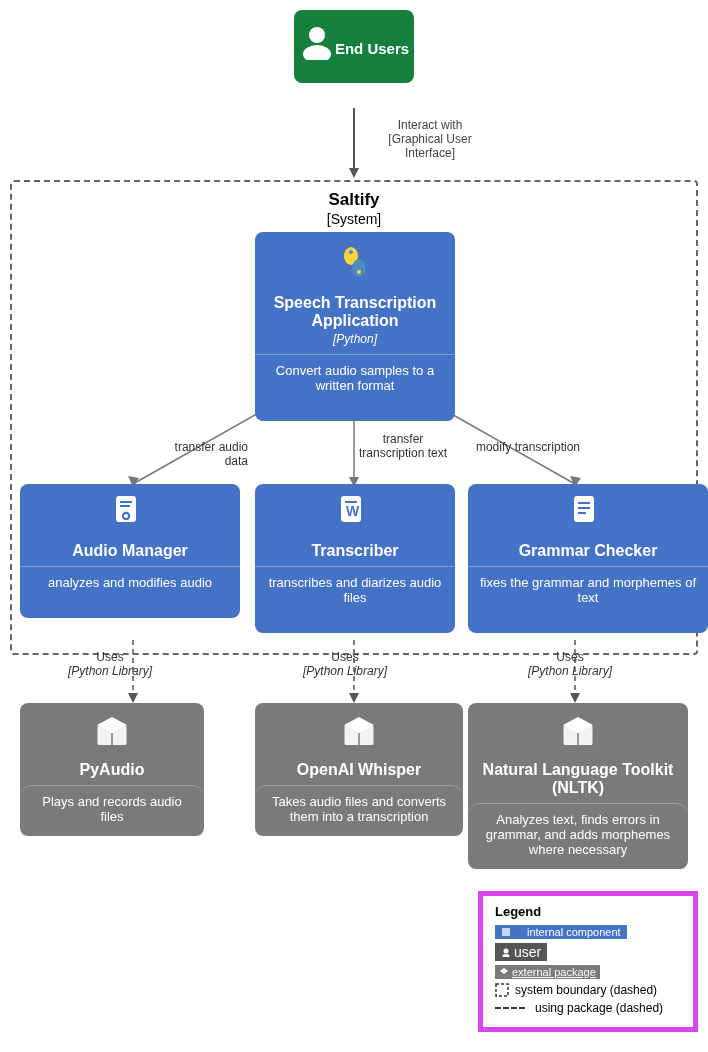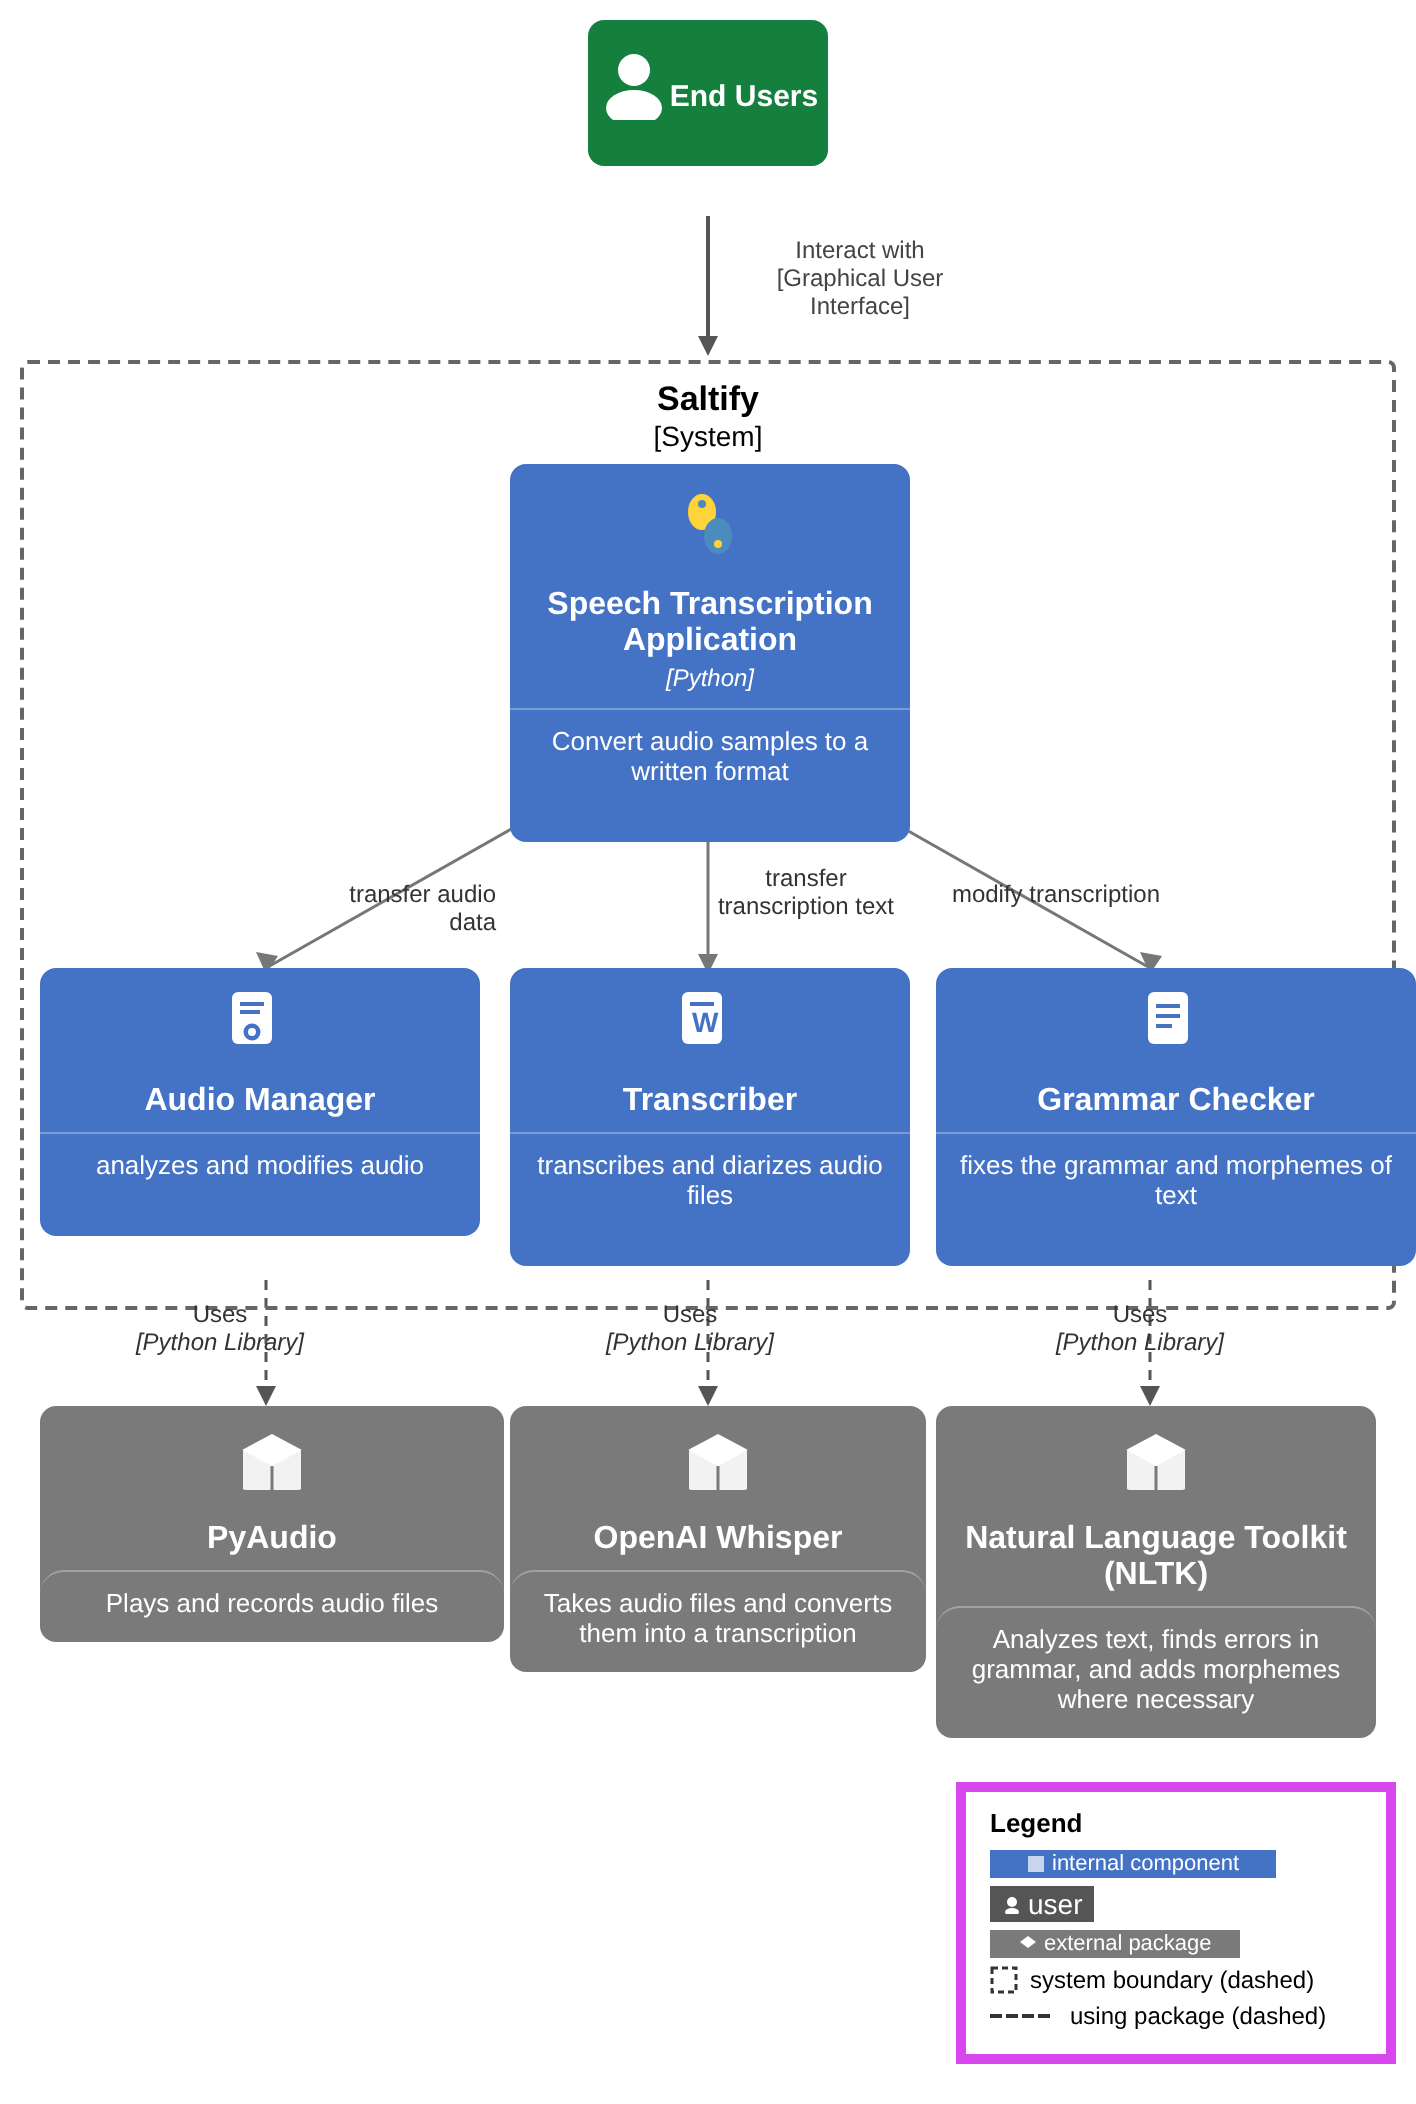--- a/index.html
+++ b/index.html
@@ -156,45 +156,46 @@
     .legend-item {
       display: flex;
       align-items: center;
       margin-bottom: 4px;
       gap: 6px;
     }
 
     .legend-blue {
       background: #4472C4;
       color: white;
-      padding: 1px 18px;
+      padding: 1px 6px;
       font-size: 11px;
       display: flex;
       align-items: center;
-      gap: 3px;
+      gap: 16px;
     }
 
     .legend-dark {
       background: #555;
       color: white;
       padding: 1px 6px;
       font-size: 14px;
       display: flex;
       align-items: center;
       gap: 3px;
     }
 
     .legend-gray {
       background: #7a7a7a;
       color: white;
-      padding: 1px 14px;
+      padding: 1px 4px;
       font-size: 11px;
       display: flex;
       align-items: center;
       gap: 3px;
+      text-decoration: underline;
     }
 
     .legend-line-dashed {
       width: 30px;
       border-top: 2px dashed #333;
       margin-right: 4px;
     }
 
   </style>
 </head>
@@ -324,21 +325,21 @@
   </div>
 
   <div class="conn-label" style="top:650px; left:295px; width:100px; text-align:center; font-size:12px;">
     Uses<br><span style="font-style:italic;">[Python Library]</span>
   </div>
 
   <div class="conn-label" style="top:650px; left:520px; width:100px; text-align:center; font-size:12px;">
     Uses<br><span style="font-style:italic;">[Python Library]</span>
   </div>
 
-  <div class="gray-box" style="left:20px; top:703px; width:232px;">
+  <div class="gray-box" style="left:20px; top:703px; width:184px;">
     <div class="box-icon">
       <svg width="38" height="36" viewBox="0 0 38 36">
 
         <rect x="4" y="12" width="30" height="20" rx="2" fill="white" opacity="0.9"></rect>
         <polygon points="19,4 34,12 19,20 4,12" fill="white"></polygon>
         <line x1="19" y1="20" x2="19" y2="32" stroke="#7a7a7a" stroke-width="1.5"></line>
         <line x1="4" y1="12" x2="4" y2="32" stroke="#7a7a7a" stroke-width="1"></line>
         <line x1="34" y1="12" x2="34" y2="32" stroke="#7a7a7a" stroke-width="1"></line>
       </svg>
     </div>

